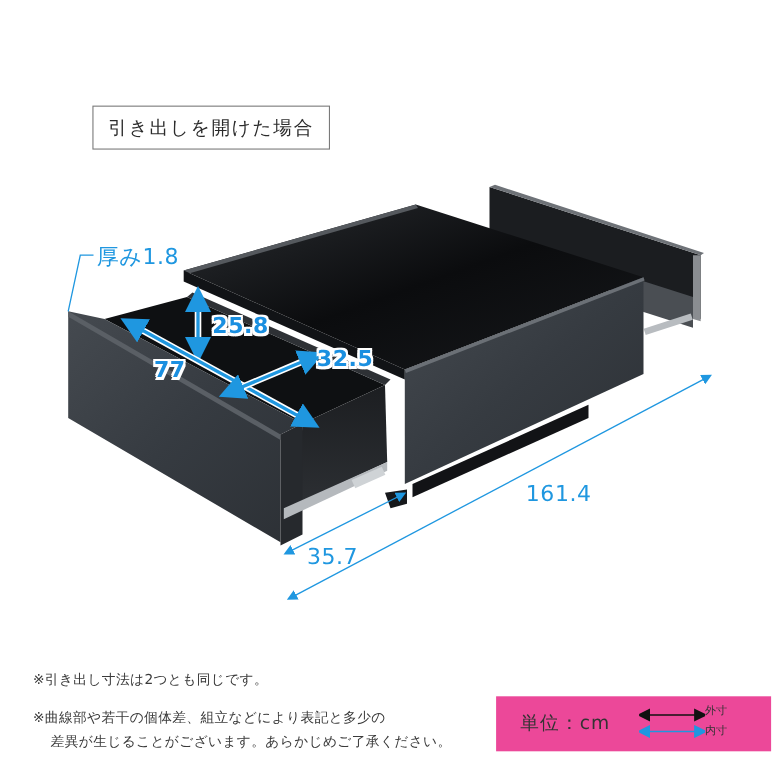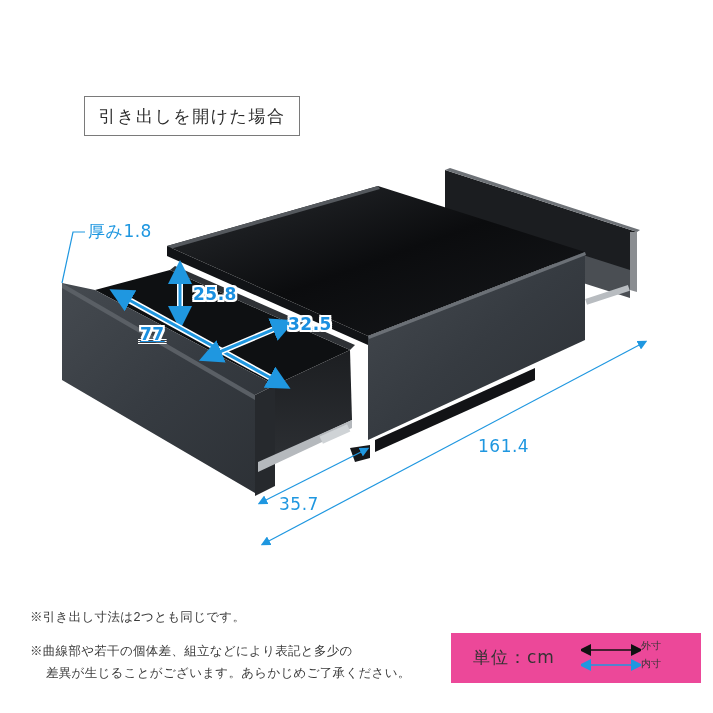--- a/index.html
+++ b/index.html
@@ -3,25 +3,25 @@
 <meta charset="utf-8">
 <style>
   html, body { margin:0; padding:0; background:#ffffff; }
   body { width:713px; height:713px; position:relative; overflow:hidden;
          font-family:"DejaVu Sans", sans-serif; color:#333; }
   .title-box { position:absolute; left:84px; top:68px; width:216px; height:40px;
                border:1px solid #7a7a7a; box-sizing:border-box; display:flex;
                align-items:center; justify-content:center; font-size:17px;
                letter-spacing:1.5px; color:#2b2b2b; background:#fff;margin-top:28px; }
   svg.diagram { position:absolute; left:0; top:0; }
-  .dim-label { position:absolute; color:#1f97e0; font-size:17px; font-weight:normal; letter-spacing:0.5px; }
+  .dim-label { position:absolute; color:#1f97e0; font-size:20px; font-weight:normal; letter-spacing:0.5px; }
   .dim-label.bold { font-weight:bold; color:#1a8fe0;
       text-shadow: -2px -2px 0 #fff, 2px -2px 0 #fff, -2px 2px 0 #fff, 2px 2px 0 #fff,
                    0 -2px 0 #fff, 0 2px 0 #fff, -2px 0 0 #fff, 2px 0 0 #fff; }
-  .note { position:absolute; font-size:12.5px; color:#3a3a3a; letter-spacing:0.3px; line-height:22px;font-family:Liberation Mono, monospace; }
+  .note { position:absolute; font-size:12.5px; color:#3a3a3a; letter-spacing:0.3px; line-height:22px; }
   .unit-box { position:absolute; left:451px; top:633px; width:250px; height:50px;
               background:#ec4899; }
   .unit-text { position:absolute; left:22px; top:13px; font-size:17px; color:#333; letter-spacing:1px; }
   .legend-label { position:absolute; font-size:10px; color:#333; }
 </style>
 </head>
 <body>
 
 <div class="title-box">引き出しを開けた場合</div>
 
@@ -98,21 +98,21 @@
   </g>
 
   <g>
     <line x1="262" y1="502" x2="365" y2="450" stroke="#1f97e0" stroke-width="1.2" marker-start="url(#arrB)" marker-end="url(#arrB)"></line>
     <line x1="265" y1="543" x2="643" y2="343" stroke="#1f97e0" stroke-width="1.2" marker-start="url(#arrB)" marker-end="url(#arrB)"></line>
   </g>
 </svg>
 
 <div class="dim-label" style="left:88px; top:220px;">厚み1.8</div>
 <div class="dim-label bold" style="left:193px; top:284px;">25.8</div>
-<div class="dim-label bold" style="left:140px; top:324px;text-decoration:underline;">77</div>
+<div class="dim-label bold" style="left:140px; top:324px;">77</div>
 <div class="dim-label bold" style="left:288px; top:314px;">32.5</div>
 <div class="dim-label" style="left:279px; top:494px;">35.7</div>
 <div class="dim-label" style="left:478px; top:436px;">161.4</div>
 
 <div class="note" style="left:30px; top:607px;">※引き出し寸法は2つとも同じです。</div>
 <div class="note" style="left:30px; top:641px;">※曲線部や若干の個体差、組立などにより表記と多少の</div>
 <div class="note" style="left:46px; top:663px;">差異が生じることがございます。あらかじめご了承ください。</div>
 
 <div class="unit-box">
   <div class="unit-text">単位：cm</div>

